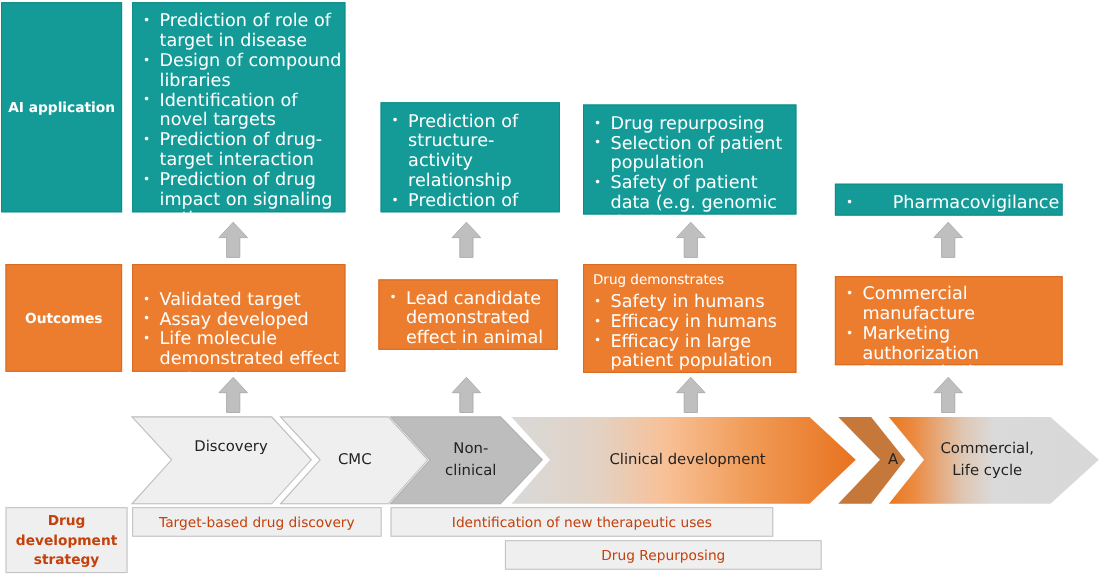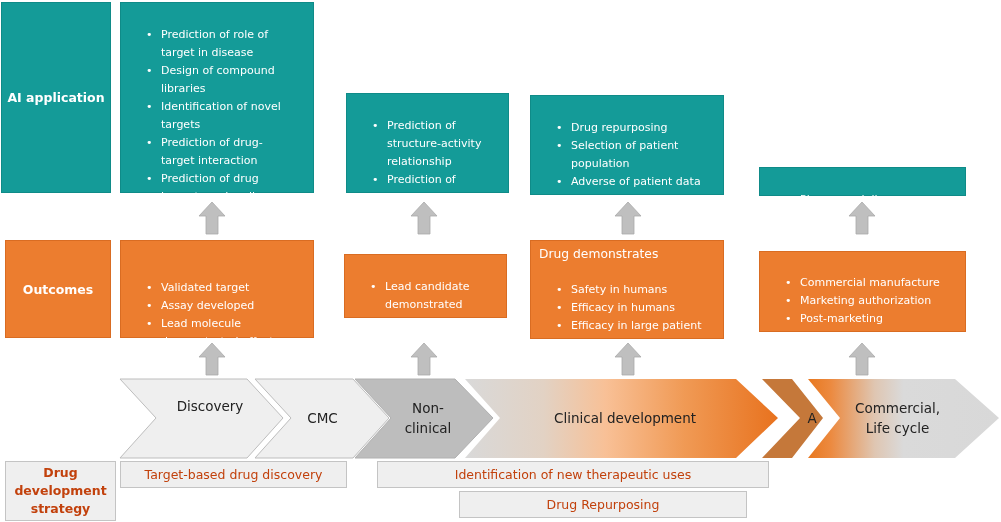--- a/index.html
+++ b/index.html
@@ -3,21 +3,21 @@
 <meta charset="utf-8">
 <style>
   html, body { margin: 0; padding: 0; background: #ffffff; }
   body { width: 1001px; height: 522px; position: relative; overflow: hidden;
          font-family: "DejaVu Sans", sans-serif; }
   .box { position: absolute; box-sizing: border-box; }
   .teal { background: #149b98; color: #ffffff; border: 1px solid #0f8b88; }
   .orange { background: #ec7d2f; color: #ffffff; border: 1px solid #d96c22; }
   .rowlabel { display: flex; align-items: center; justify-content: center;
               font-weight: bold; font-size: 12.5px; text-align: center; }
-  ul.bul { margin: 18px; padding: 0 0 0 22px; list-style: none; font-size: 11px; line-height: 18px; }
+  ul.bul { margin: 2px; padding: 0 0 0 22px; list-style: none; font-size: 16px; line-height: 18px; }
   ul.bul li { position: relative; }
   ul.bul li::before { content: "\2022"; position: absolute; left: -15px; top: 0; font-size: 11px; }
   .intro { font-size: 12.3px; line-height: 18px; padding-left: 8px; }
   .arrow { position: absolute; width: 28px; height: 34px; }
   svg.chev { position: absolute; left: 0; top: 0; }
   .stage-label { position: absolute; font-size: 13.5px; color: #222; text-align: center; line-height: 20px;
                  display: flex; align-items: center; justify-content: center; }
   .strat { position: absolute; box-sizing: border-box; background: #efefef; border: 1px solid #c4c4c4;
            font-size: 12.5px; color: #c2410c; display: flex; align-items: center; justify-content: center; }
 </style>
@@ -43,34 +43,34 @@
 <div class="box teal" style="left:346px;top:93px;width:163px;height:100px;padding-top:5px;">
   <ul class="bul">
     <li>Prediction of structure-activity relationship</li>
     <li>Prediction of ADMET properties</li>
   </ul>
 </div>
 <div class="box teal" style="left:530px;top:95px;width:194px;height:100px;padding-top:5px;">
   <ul class="bul">
     <li>Drug repurposing</li>
     <li>Selection of patient population</li>
-    <li>Adverse of patient data (e.g. genomic data)</li>
+    <li>Safety of patient data (e.g. genomic data)</li>
   </ul>
 </div>
-<div class="box teal" style="left:759px;top:167px;width:207px;height:29px;padding-top:5px;">
+<div class="box teal" style="left:759px;top:167px;width:207px;height:29px;padding-top:5px;text-align:right;">
   <ul class="bul">
     <li>Pharmacovigilance</li>
   </ul>
 </div>
 
 <div class="box orange" style="left:120px;top:240px;width:194px;height:98px;padding-top:20px;">
   <ul class="bul">
     <li>Validated target</li>
     <li>Assay developed</li>
-    <li>Lead molecule demonstrated effect on target</li>
+    <li>Life molecule demonstrated effect on target</li>
   </ul>
 </div>
 <div class="box orange" style="left:344px;top:254px;width:163px;height:64px;padding-top:5px;">
   <ul class="bul">
     <li>Lead candidate demonstrated effect in animal model</li>
   </ul>
 </div>
 <div class="box orange" style="left:530px;top:240px;width:194px;height:99px;padding-top:4px;">
   <div class="intro">Drug demonstrates</div>
   <ul class="bul">
@@ -154,18 +154,18 @@
   </div>
 <div class="stage-label" style="left:840px;top:398px;width:115px;height:40px;white-space:pre-line;"><span>Commercial,
 Life cycle</span></div>
 
 <div class="strat" style="left:5px;top:461px;width:111px;height:60px;font-weight:bold;font-size:12.5px;line-height:18px;text-align:center;padding:0 6px;">
   <span>Drug development strategy</span>
 </div>
 <div class="strat" style="left:120px;top:461px;width:227px;height:27px;">
   <span>Target-based drug discovery</span>
 </div>
-<div class="strat" style="left:355px;top:461px;width:392px;height:27px;margin-left:22px;">
+<div class="strat" style="left:355px;top:461px;width:348px;height:27px;">
   <span>Identification of new therapeutic uses</span>
 </div>
 <div class="strat" style="left:459px;top:491px;width:288px;height:27px;">
   <span>Drug Repurposing</span>
 </div>
 
 </body></html>

